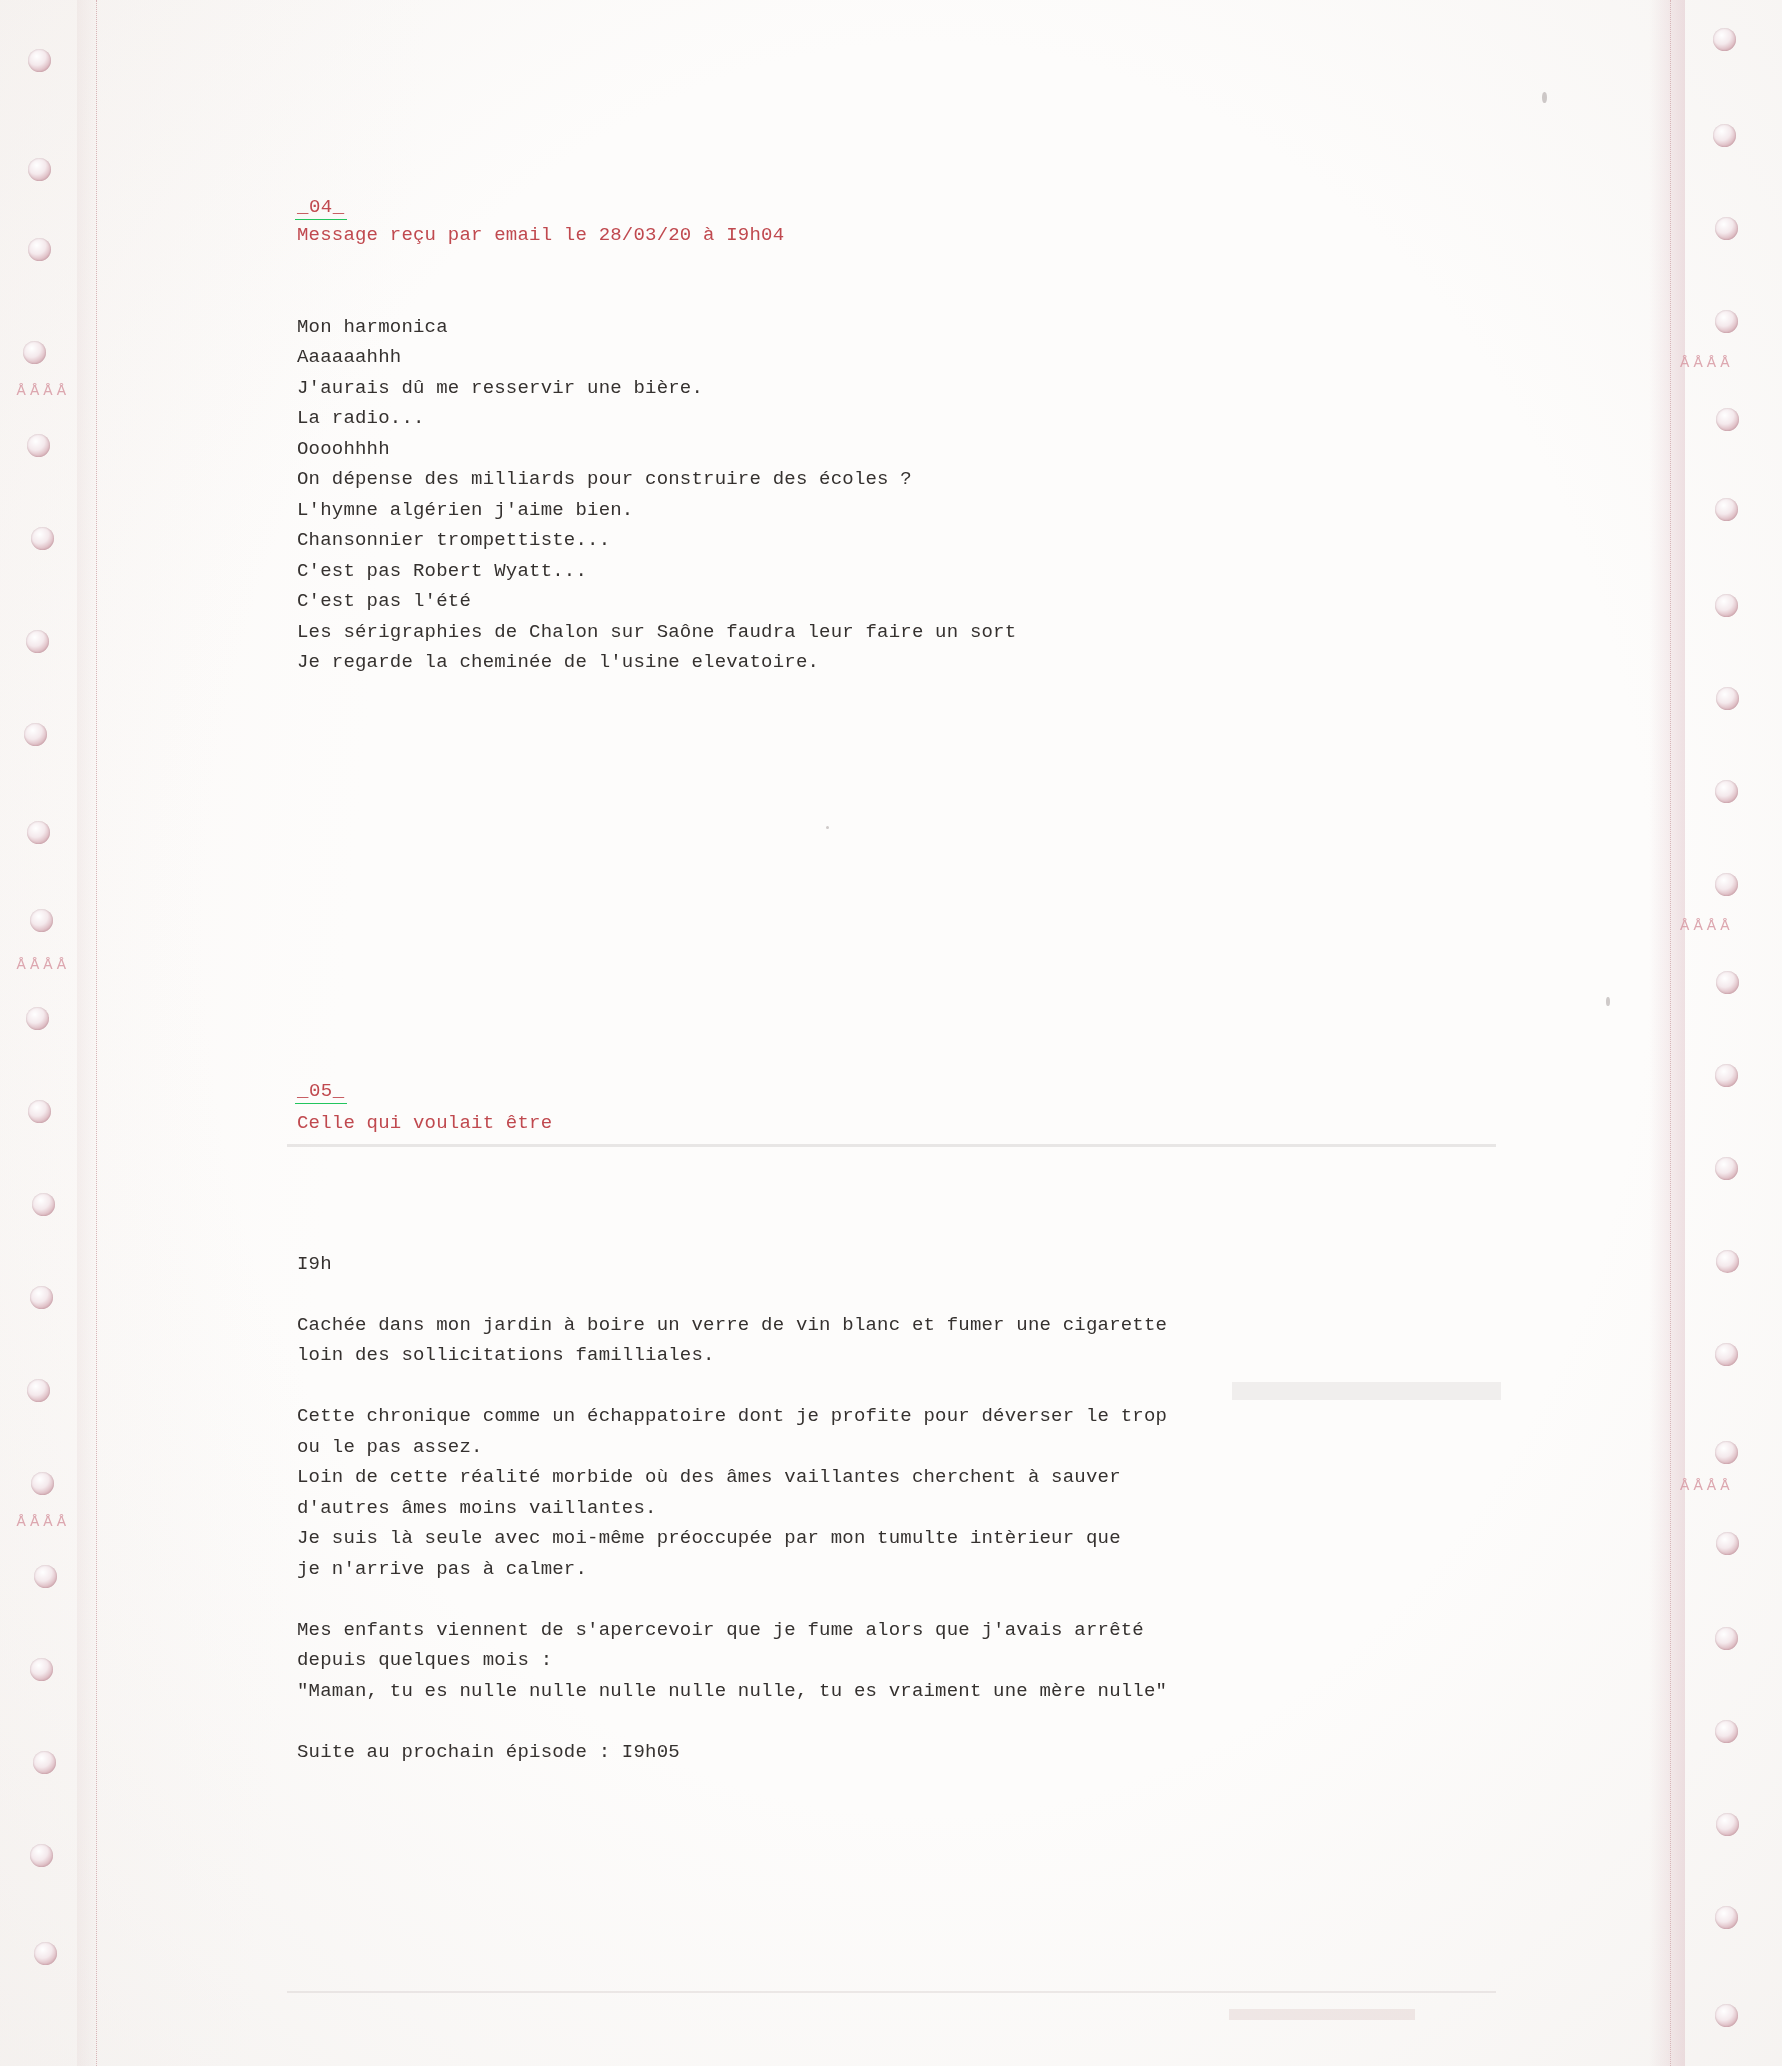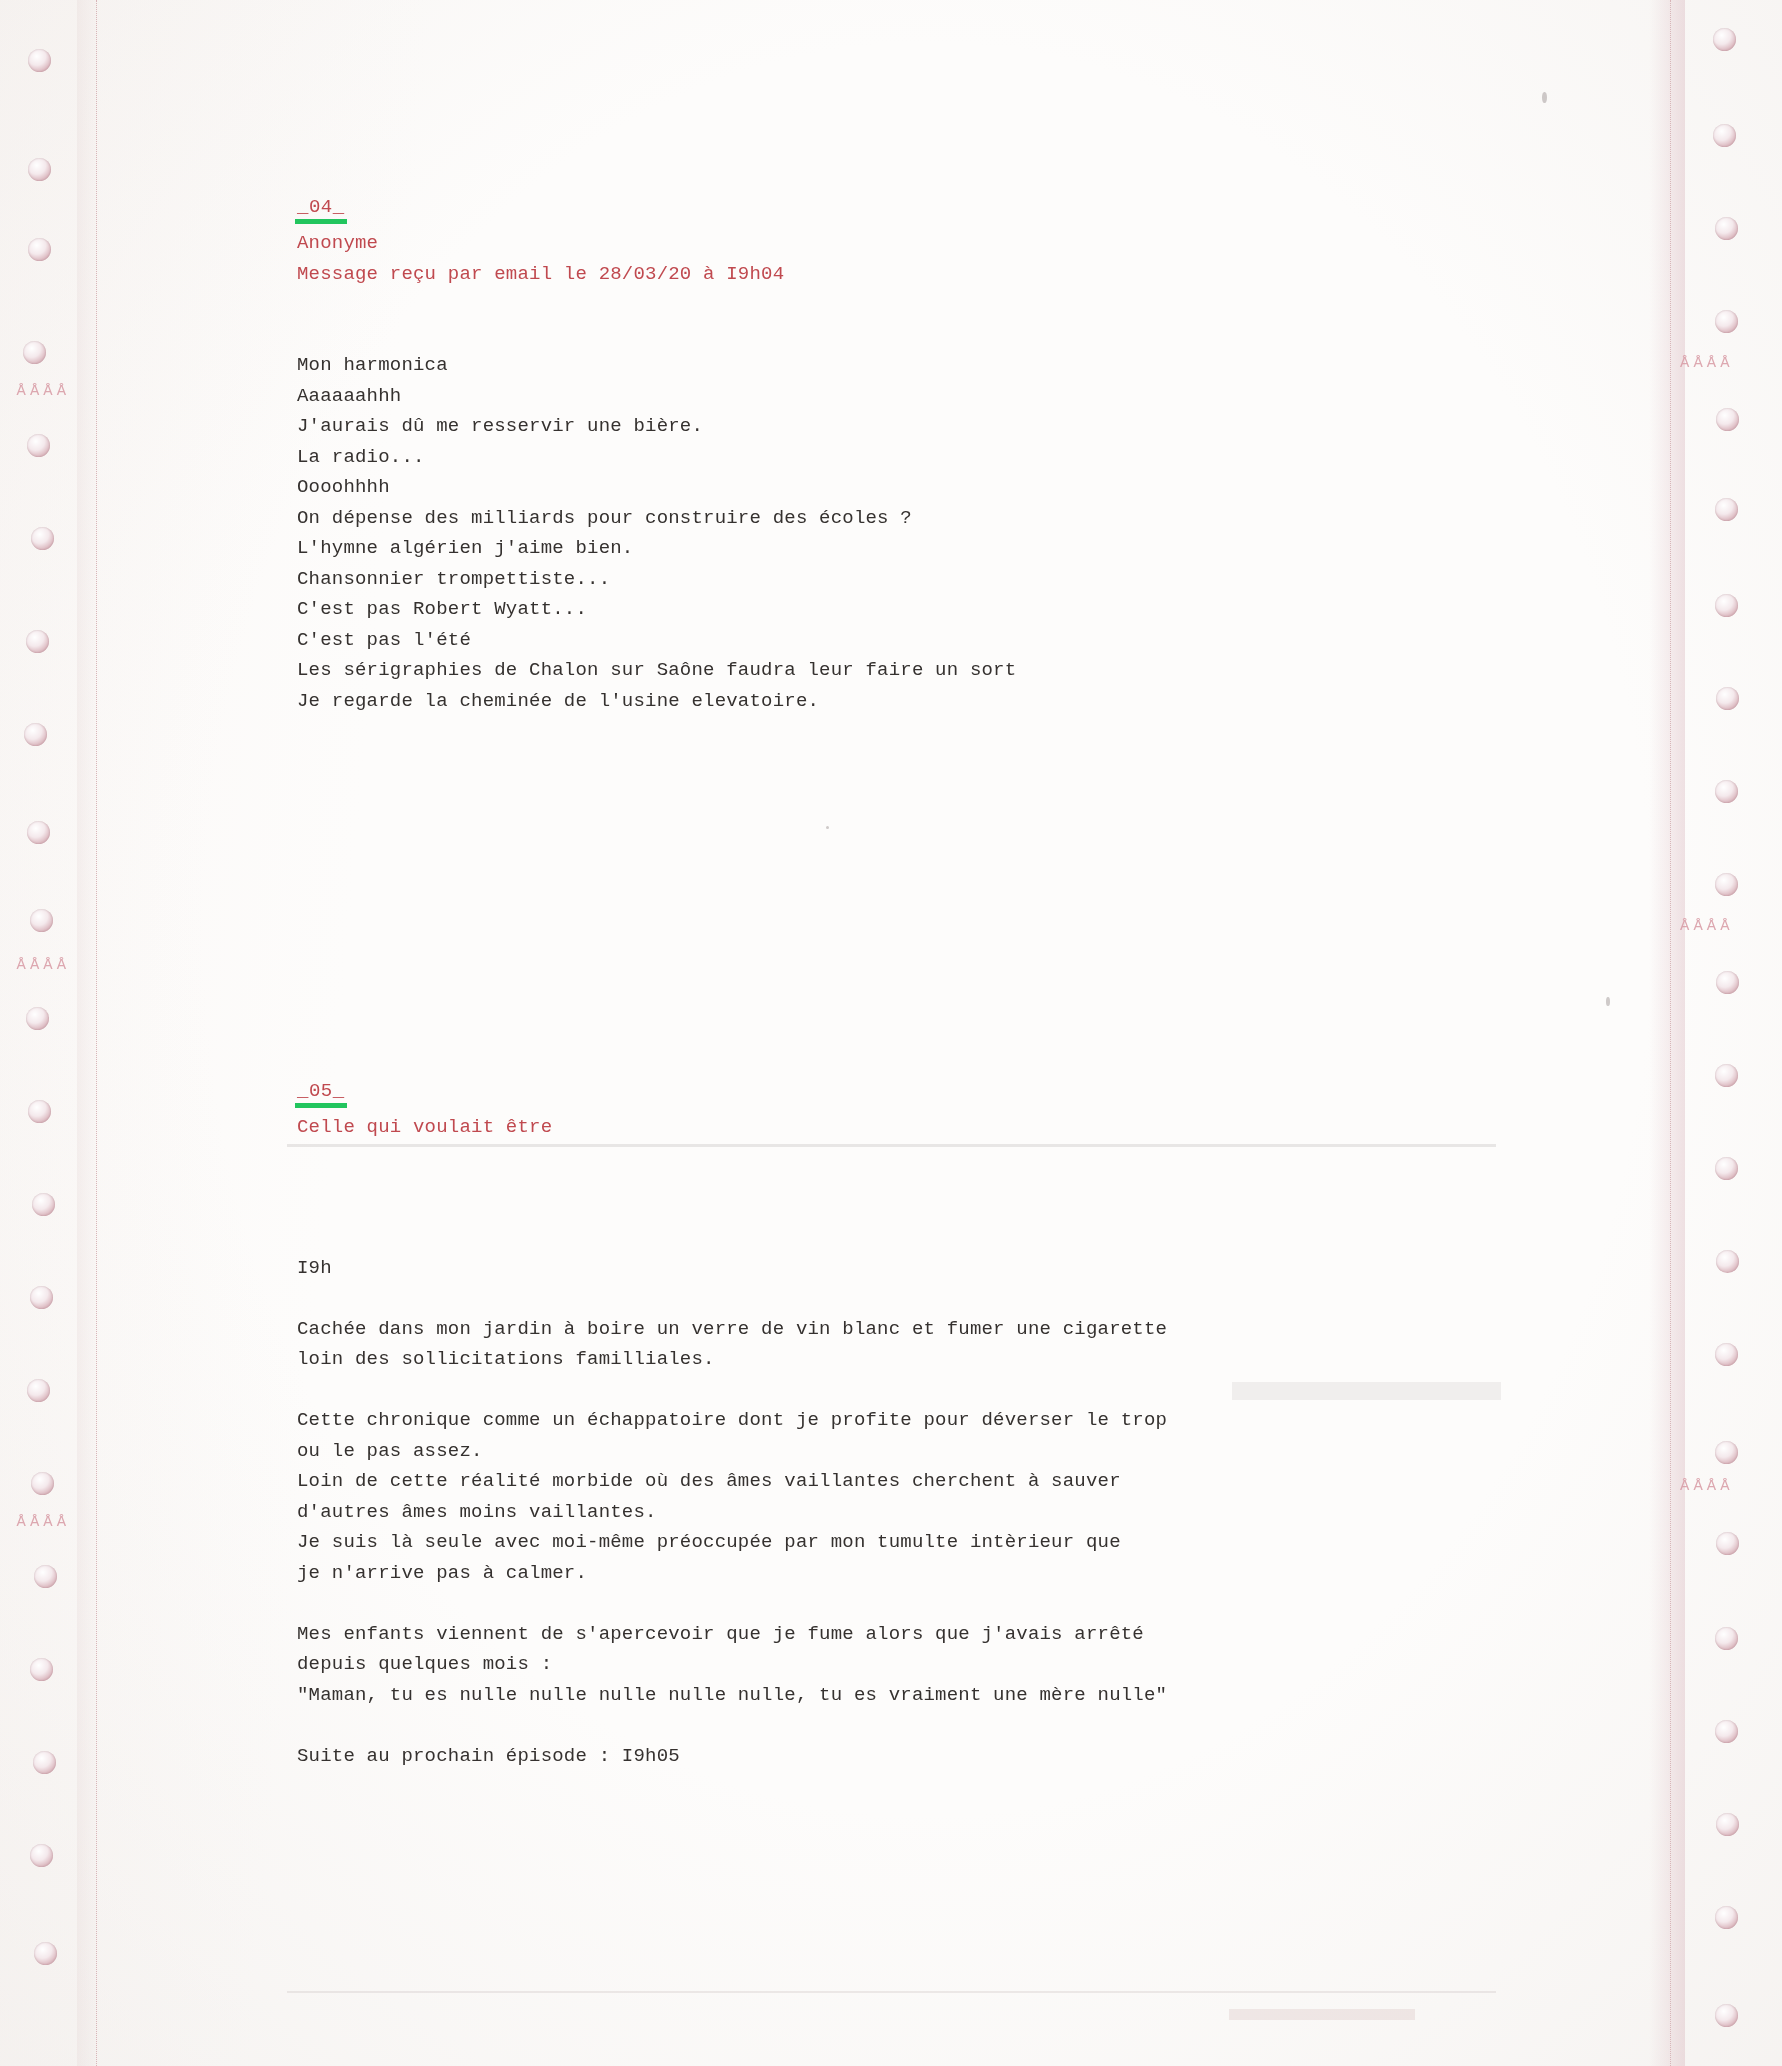--- a/index.html
+++ b/index.html
@@ -109,21 +109,21 @@
   .black {
     color: #35312f;
   }
 
   .msg-number {
     font-family: "Liberation Mono", monospace;
     font-size: 19px;
     color: #c0494f;
     letter-spacing: 0.5px;
     display: inline-block;
-    border-bottom: 5px solid #22c55e;
+    border-bottom: 1px solid #22c55e;
     padding: 0 2.1px 1px 2.1px;
     position: relative;
     left: -2.1px;
   }
 
   .block { position: absolute; }
 
   .header-line { margin: 0; }
 
   .body-line { margin: 0; }
@@ -207,21 +207,20 @@
 
     <div class="ghost-marks" style="left:13px; top:354px;">ÅÅÅÅ</div>
     <div class="ghost-marks" style="left:13px; top:917px;">ÅÅÅÅ</div>
     <div class="ghost-marks" style="left:13px; top:1477px;">ÅÅÅÅ</div>
   </div>
 
   <div class="content">
 
     <div class="block" style="top:196px; left:0; width:1240px;">
       <div class="msg-number">_04_</div>
-      <div class="typed red header-line" style="margin-top:4.1px;">Anonyme</div>
       <div class="typed red header-line">Message reçu par email le 28/03/20 à I9h04</div>
       <div class="typed black body-line" style="margin-top:61px;">Mon harmonica
 Aaaaaahhh
 J'aurais dû me resservir une bière.
 La radio...
 Oooohhhh
 On dépense des milliards pour construire des écoles ?
 L'hymne algérien j'aime bien.
 Chansonnier trompettiste...
 C'est pas Robert Wyatt...

